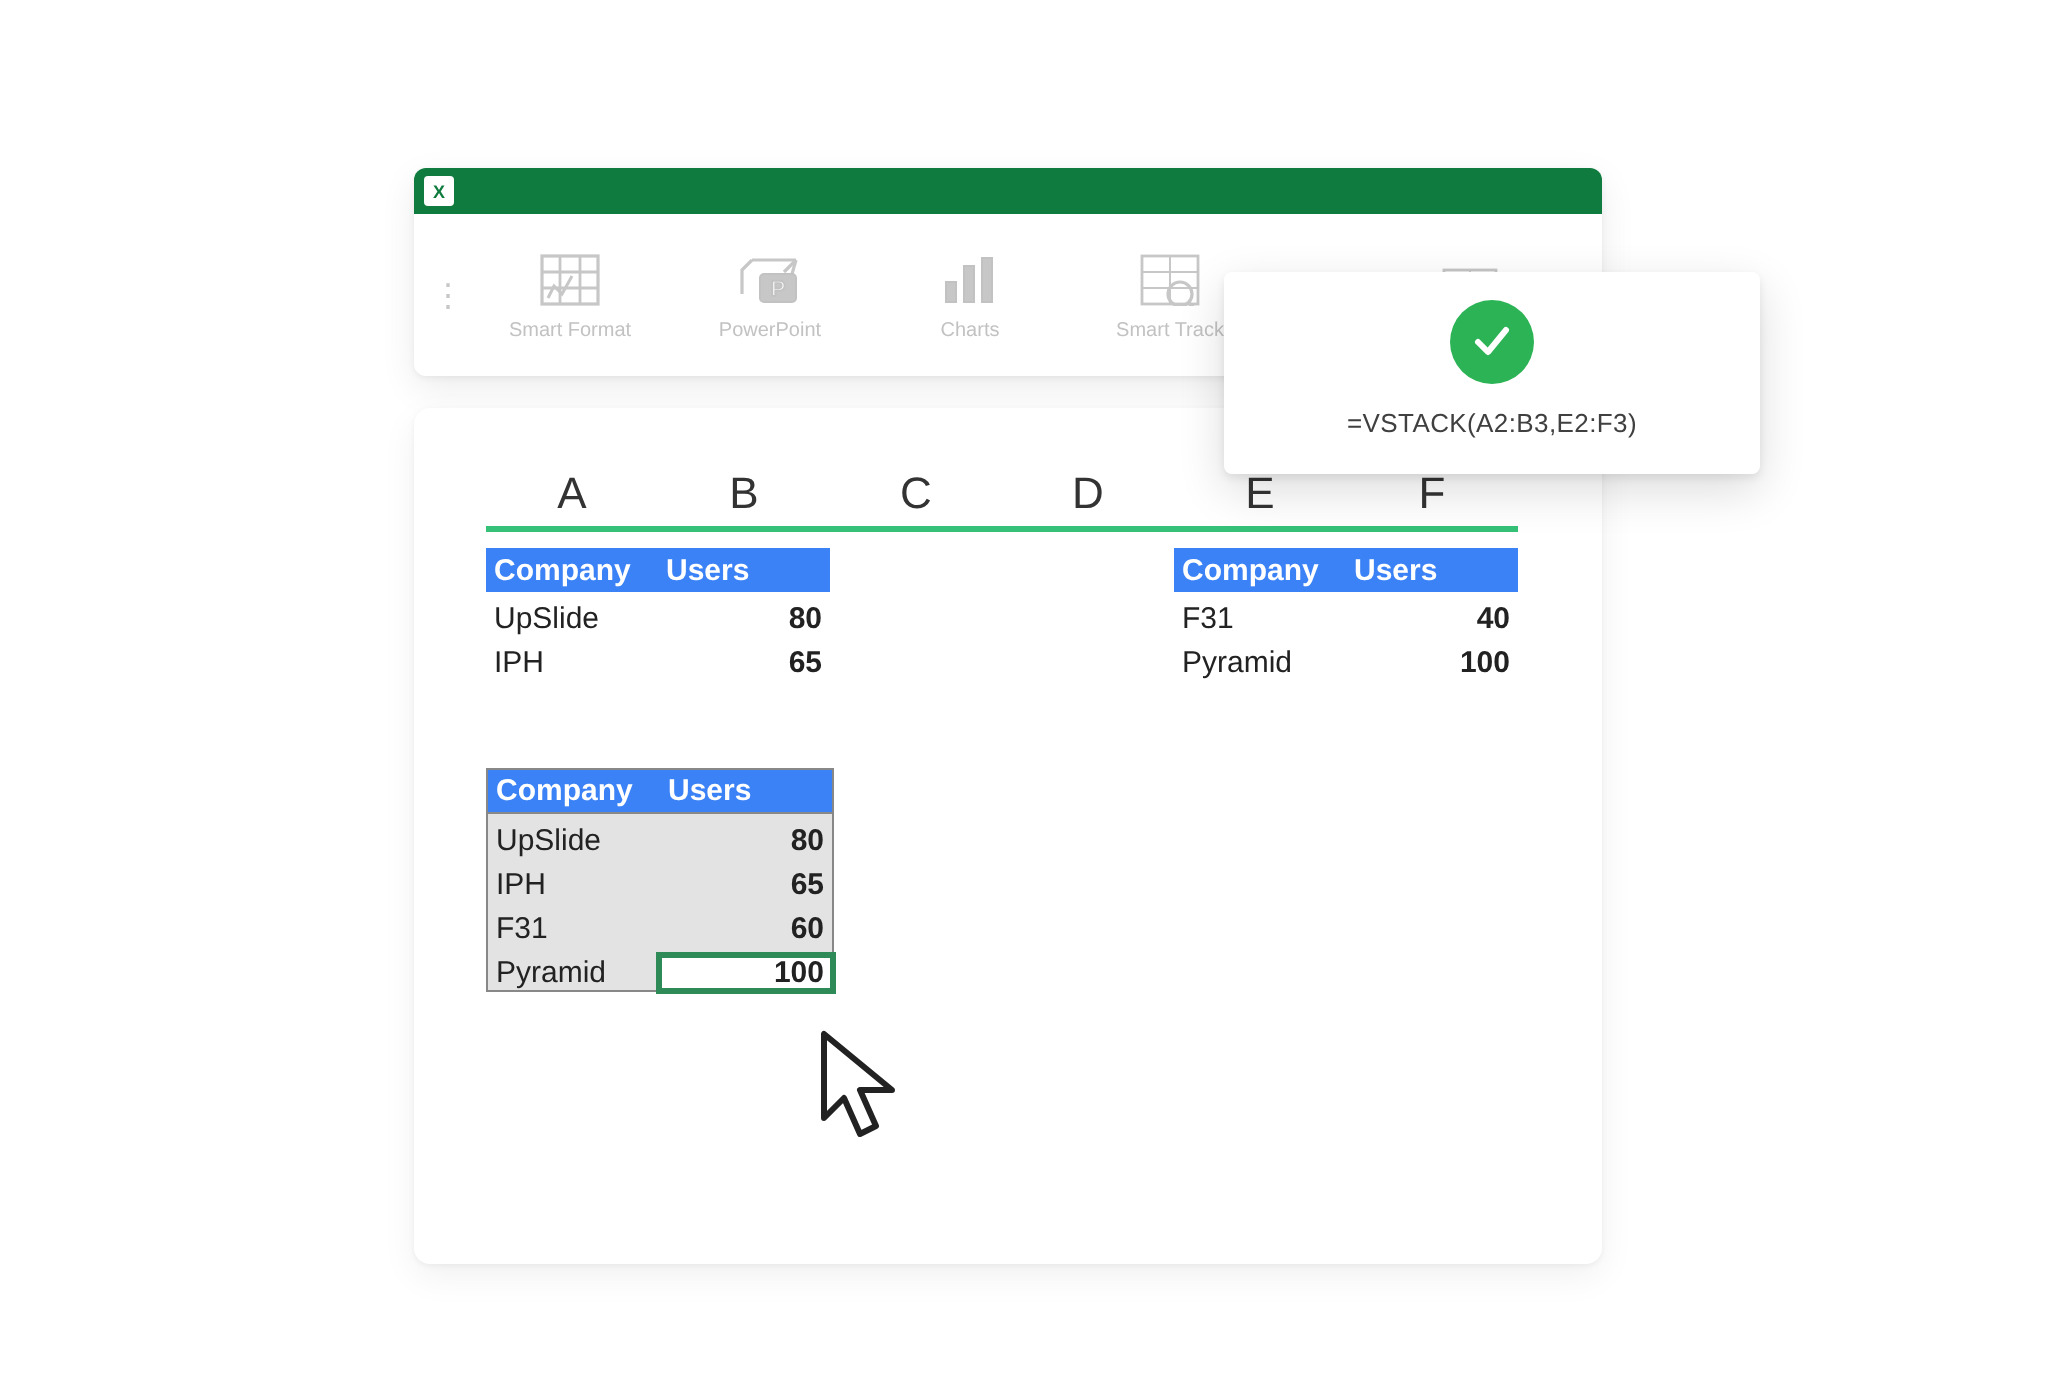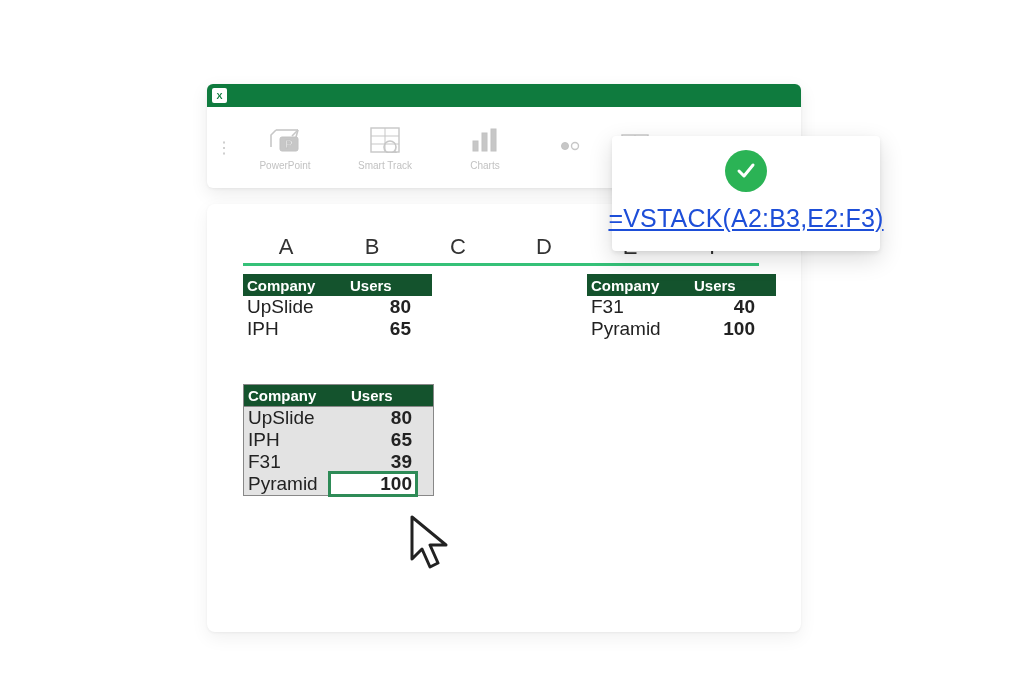--- a/index.html
+++ b/index.html
@@ -100,36 +100,35 @@
     width: 86px;
     text-align:center;
     font-size: 22px;
     color: #333;
     padding-bottom: 3px;
     border-bottom: 3px solid #35c178;
   }
 
   
   .red-header {
-    background:#14532d;
+    background:#3b82f6;
     color:#fff;
     font-weight:bold;
     height:22px;
     display:flex;
     align-items:center;
     font-size:15px;
-    gap:17px;
   }
   .red-header .c { width:86px; padding:0 4px; }
 
   .datarow {
     display:flex;
     height:22px;
-    align-items:flex-start;
-    font-size:19px;
+    align-items:flex-end;
+    font-size:15px;
     color:#222;
   }
   .datarow .c { width:86px; padding:0 4px; }
   .num { text-align:right;font-weight:bold; }
 
   .tableA { position:absolute; left:36px; top:70px; }
   .tableB { position:absolute; left:380px; top:70px; }
   .result { position:absolute; left:36px; top:180px; border:1px solid #888;}
   .result .datarow { background:#e3e3e3; }
   .result .red-header { border-bottom:1px solid #888;}
@@ -154,24 +153,23 @@
     align-items:center;
     gap:12px;
     z-index:10;
   }
   .check-badge {
     width:42px;height:42px;border-radius:50%;
     background:#2bb355;
     display:flex;align-items:center;justify-content:center;
   }
   .formula-text {
-    font-size:25px;
-    color:#1d4ed8;
+    font-size:13px;
+    color:#404040;
     letter-spacing:0.2px;
-    text-decoration:underline;
   }
 
   
   .cursor {
     position:absolute;
     left:408px;
     top:515px;
     z-index:5;
   }
 </style>
@@ -180,58 +178,71 @@
 
 <div class="ribbon-card">
   <div class="titlebar">
     <div class="excel-icon">
       <span>X</span>
     </div>
   </div>
   <div class="ribbon">
     <div class="more">⋮</div>
 
+    <div class="ribbon-item">
+      <div class="ri-icon">
+        <svg width="30" height="26" viewBox="0 0 30 26">
+            <rect x="1" y="1" width="28" height="24" fill="none" stroke="#c7c7c7" stroke-width="1.6"></rect>
+            <line x1="1" y1="9" x2="29" y2="9" stroke="#c7c7c7" stroke-width="1.4"></line>
+            <line x1="1" y1="17" x2="29" y2="17" stroke="#c7c7c7" stroke-width="1.4"></line>
+            <line x1="10" y1="1" x2="10" y2="25" stroke="#c7c7c7" stroke-width="1.4"></line>
+            <line x1="20" y1="1" x2="20" y2="25" stroke="#c7c7c7" stroke-width="1.4"></line>
+            <path d="M4 22 l3 -6 l4 4 l5 -9" fill="none" stroke="#c7c7c7" stroke-width="1.5"></path>
+          </svg>
+      </div>
+      <span>Smart Format</span>
+    </div>
 
     <div class="ribbon-item">
       <div class="ri-icon">
         <svg width="34" height="26" viewBox="0 0 34 26">
           <path d="M3 20 L3 8 L8 3" fill="none" stroke="#c7c7c7" stroke-width="1.6"></path>
           <path d="M8 3 L30 3" fill="none" stroke="#c7c7c7" stroke-width="1.6"></path>
           <path d="M30 3 L24 9" fill="none" stroke="#c7c7c7" stroke-width="1.6"></path>
           <path d="M30 3 L28 10" fill="none" stroke="#c7c7c7" stroke-width="1.6"></path>
           <rect x="12" y="10" width="18" height="14" rx="2" fill="#c7c7c7"></rect>
           <text x="21" y="21" font-size="11" font-weight="bold" fill="#fff" text-anchor="middle">P</text>
         </svg>
       </div>
       <span>PowerPoint</span>
     </div>
 
     <div class="ribbon-item">
       <div class="ri-icon">
         <svg width="30" height="26" viewBox="0 0 30 26">
+            <rect x="3" y="14" width="5" height="10" fill="#c7c7c7"></rect>
+            <rect x="12" y="6" width="5" height="18" fill="#c7c7c7"></rect>
+            <rect x="21" y="2" width="5" height="22" fill="#c7c7c7"></rect>
+          </svg>
+      </div>
+      <span>Charts</span>
+    </div>
+
+    <div class="ribbon-item">
+      <div class="ri-icon">
+        <svg width="30" height="26" viewBox="0 0 30 26">
             <rect x="1" y="1" width="28" height="24" fill="none" stroke="#c7c7c7" stroke-width="1.4"></rect>
             <line x1="1" y1="9" x2="29" y2="9" stroke="#c7c7c7"></line>
             <line x1="1" y1="17" x2="29" y2="17" stroke="#c7c7c7"></line>
             <line x1="15" y1="1" x2="15" y2="25" stroke="#c7c7c7"></line>
             <circle cx="20" cy="20" r="6" fill="none" stroke="#c7c7c7" stroke-width="1.6"></circle>
             <line x1="24" y1="24" x2="28" y2="28" stroke="#c7c7c7" stroke-width="1.8"></line>
           </svg>
       </div>
       <span>Smart Track</span>
-    </div>
-
-    <div class="ribbon-item">
-      <div class="ri-icon">
-        <svg width="30" height="26" viewBox="0 0 30 26">
-            <rect x="3" y="14" width="5" height="10" fill="#c7c7c7"></rect>
-            <rect x="12" y="6" width="5" height="18" fill="#c7c7c7"></rect>
-            <rect x="21" y="2" width="5" height="22" fill="#c7c7c7"></rect>
-          </svg>
-      </div>
-      <span>Charts</span>
     </div>
 
     <div class="ribbon-item" style="width:70px">
       <div class="ri-icon">
         <svg width="30" height="14" viewBox="0 0 30 14">
             <circle cx="10" cy="7" r="3.5" fill="#c7c7c7"></circle>
             <circle cx="20" cy="7" r="3.5" fill="none" stroke="#c7c7c7" stroke-width="1.4"></circle>
           </svg>
       </div>
     </div>
@@ -306,21 +317,21 @@
     <div class="datarow">
       <div class="c">UpSlide</div>
       <div class="c num">80</div>
     </div>
     <div class="datarow">
       <div class="c">IPH</div>
       <div class="c num">65</div>
     </div>
     <div class="datarow">
       <div class="c">F31</div>
-      <div class="c num">39</div>
+      <div class="c num">60</div>
     </div>
     <div class="datarow">
       <div class="c">Pyramid</div>
       <div class="c num lastcell">100</div>
     </div>
   </div>
 </div>
 
 <div class="cursor">
   <svg width="46" height="58" viewBox="0 0 46 58">

